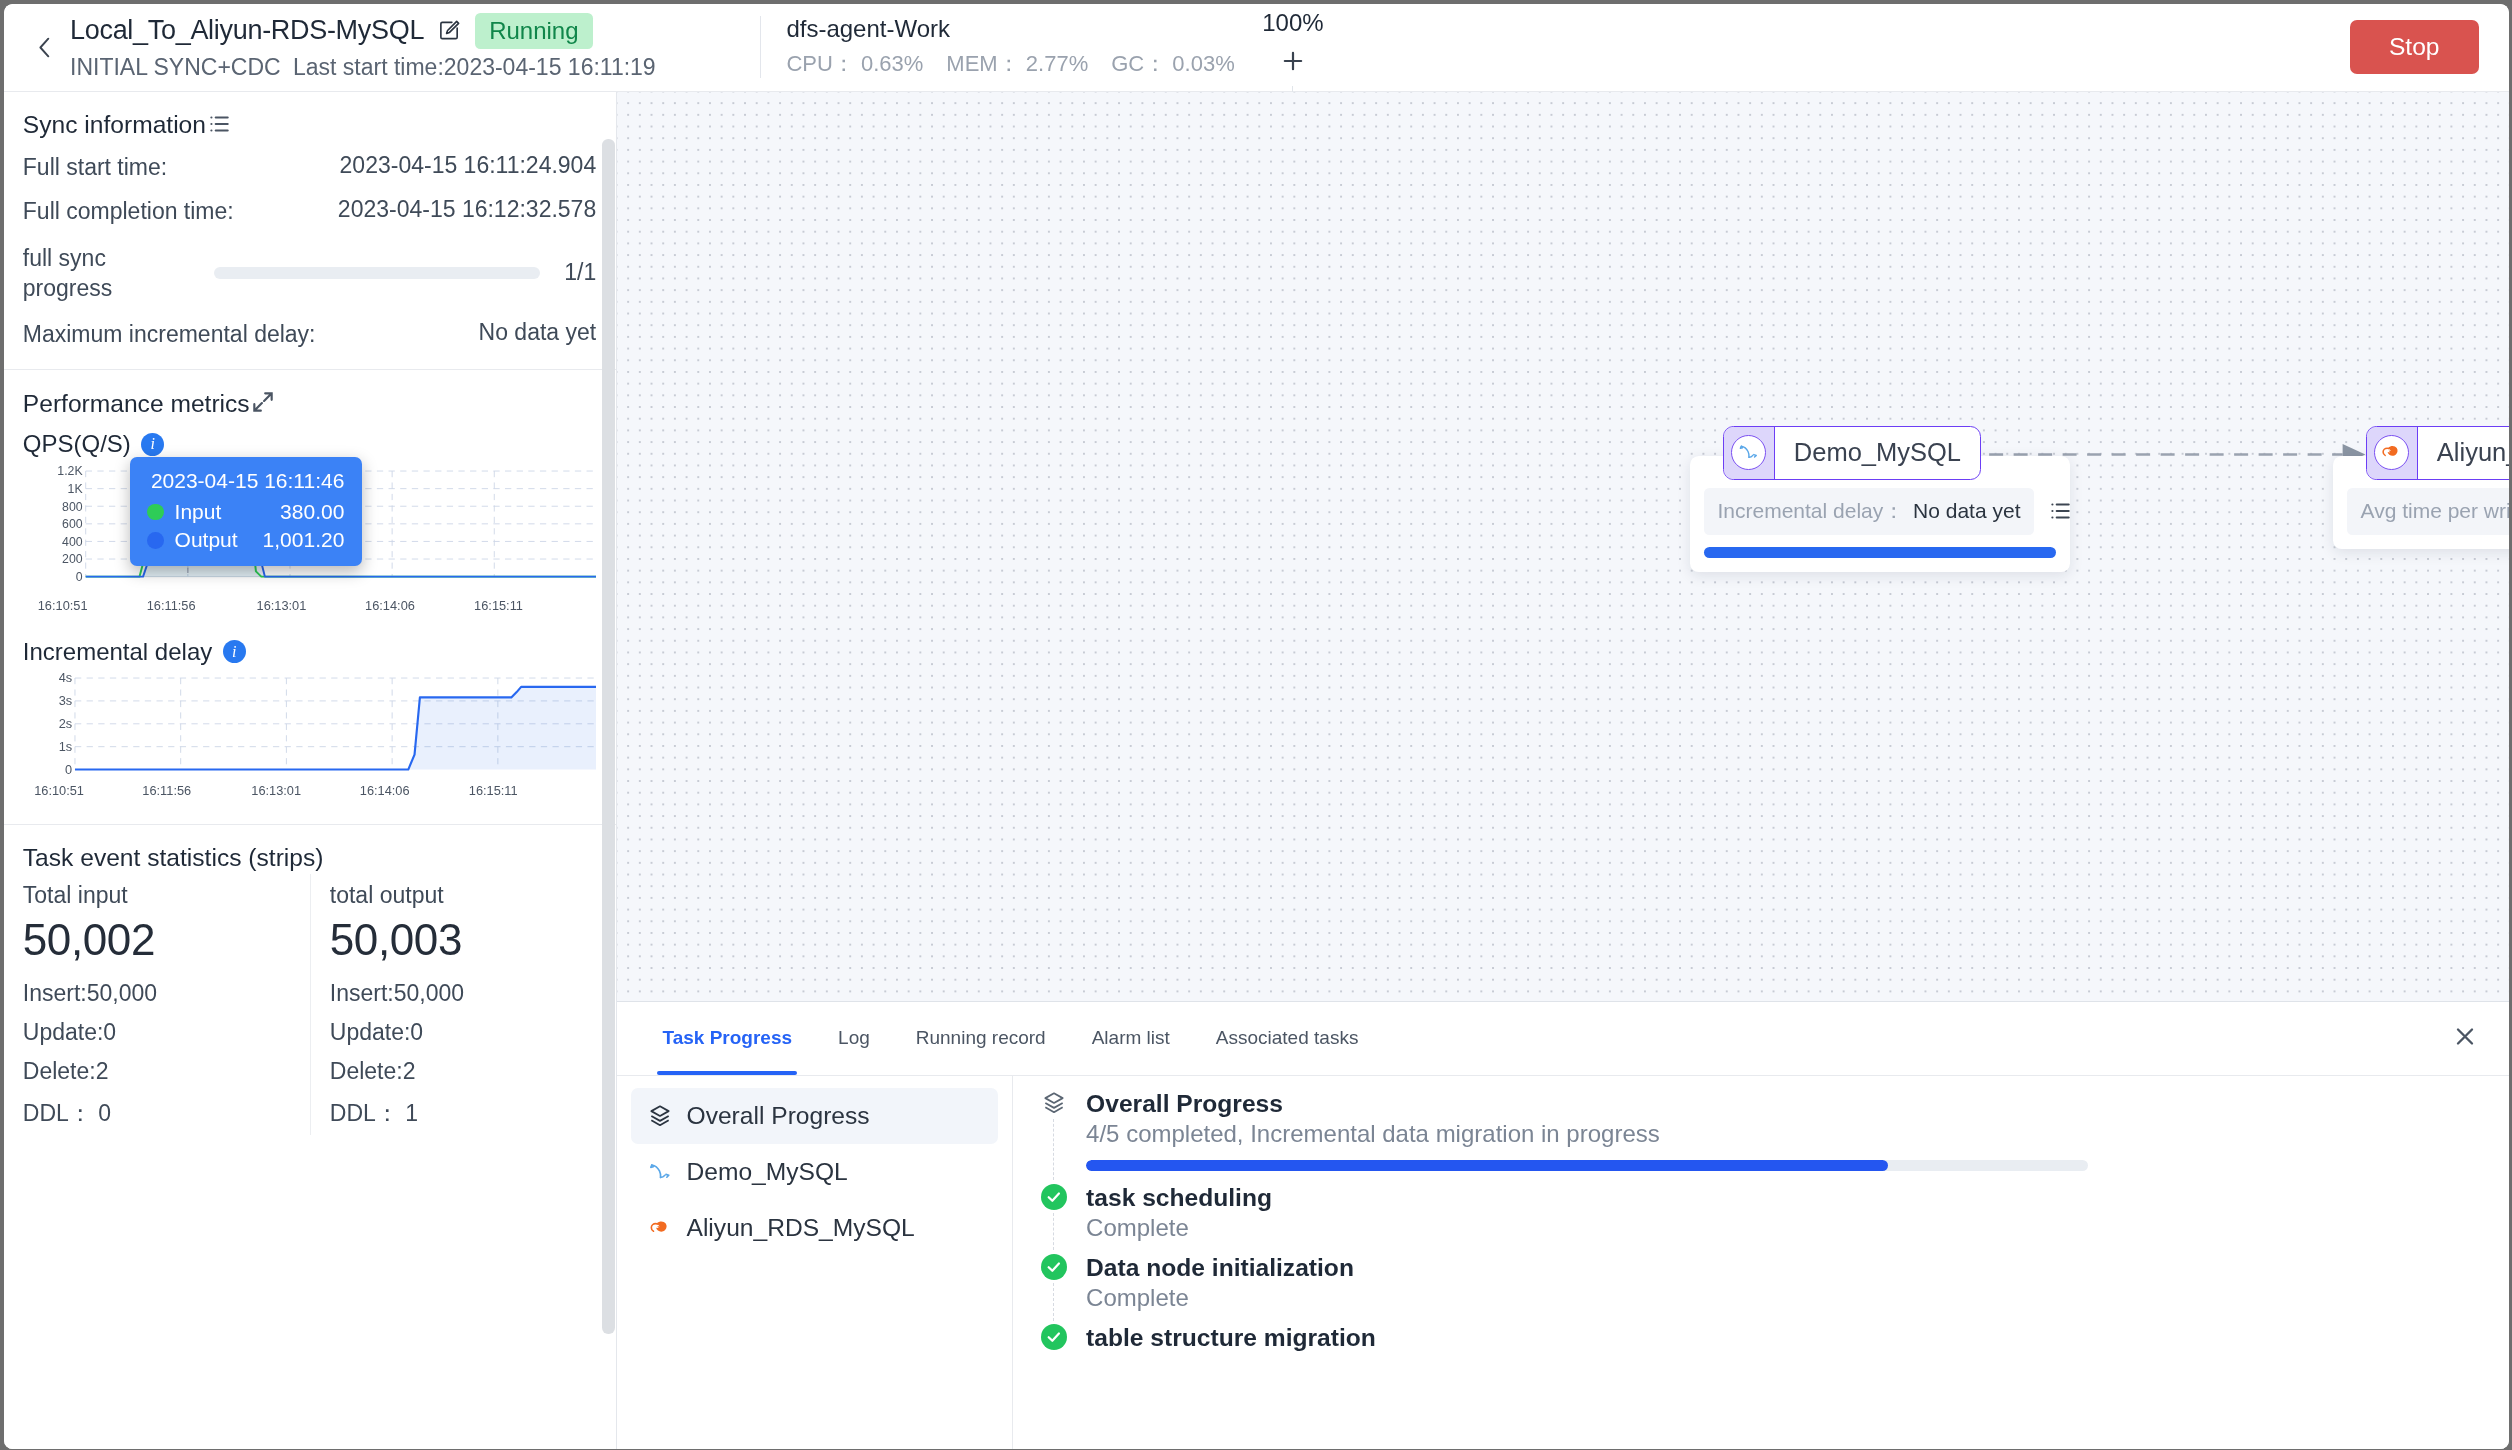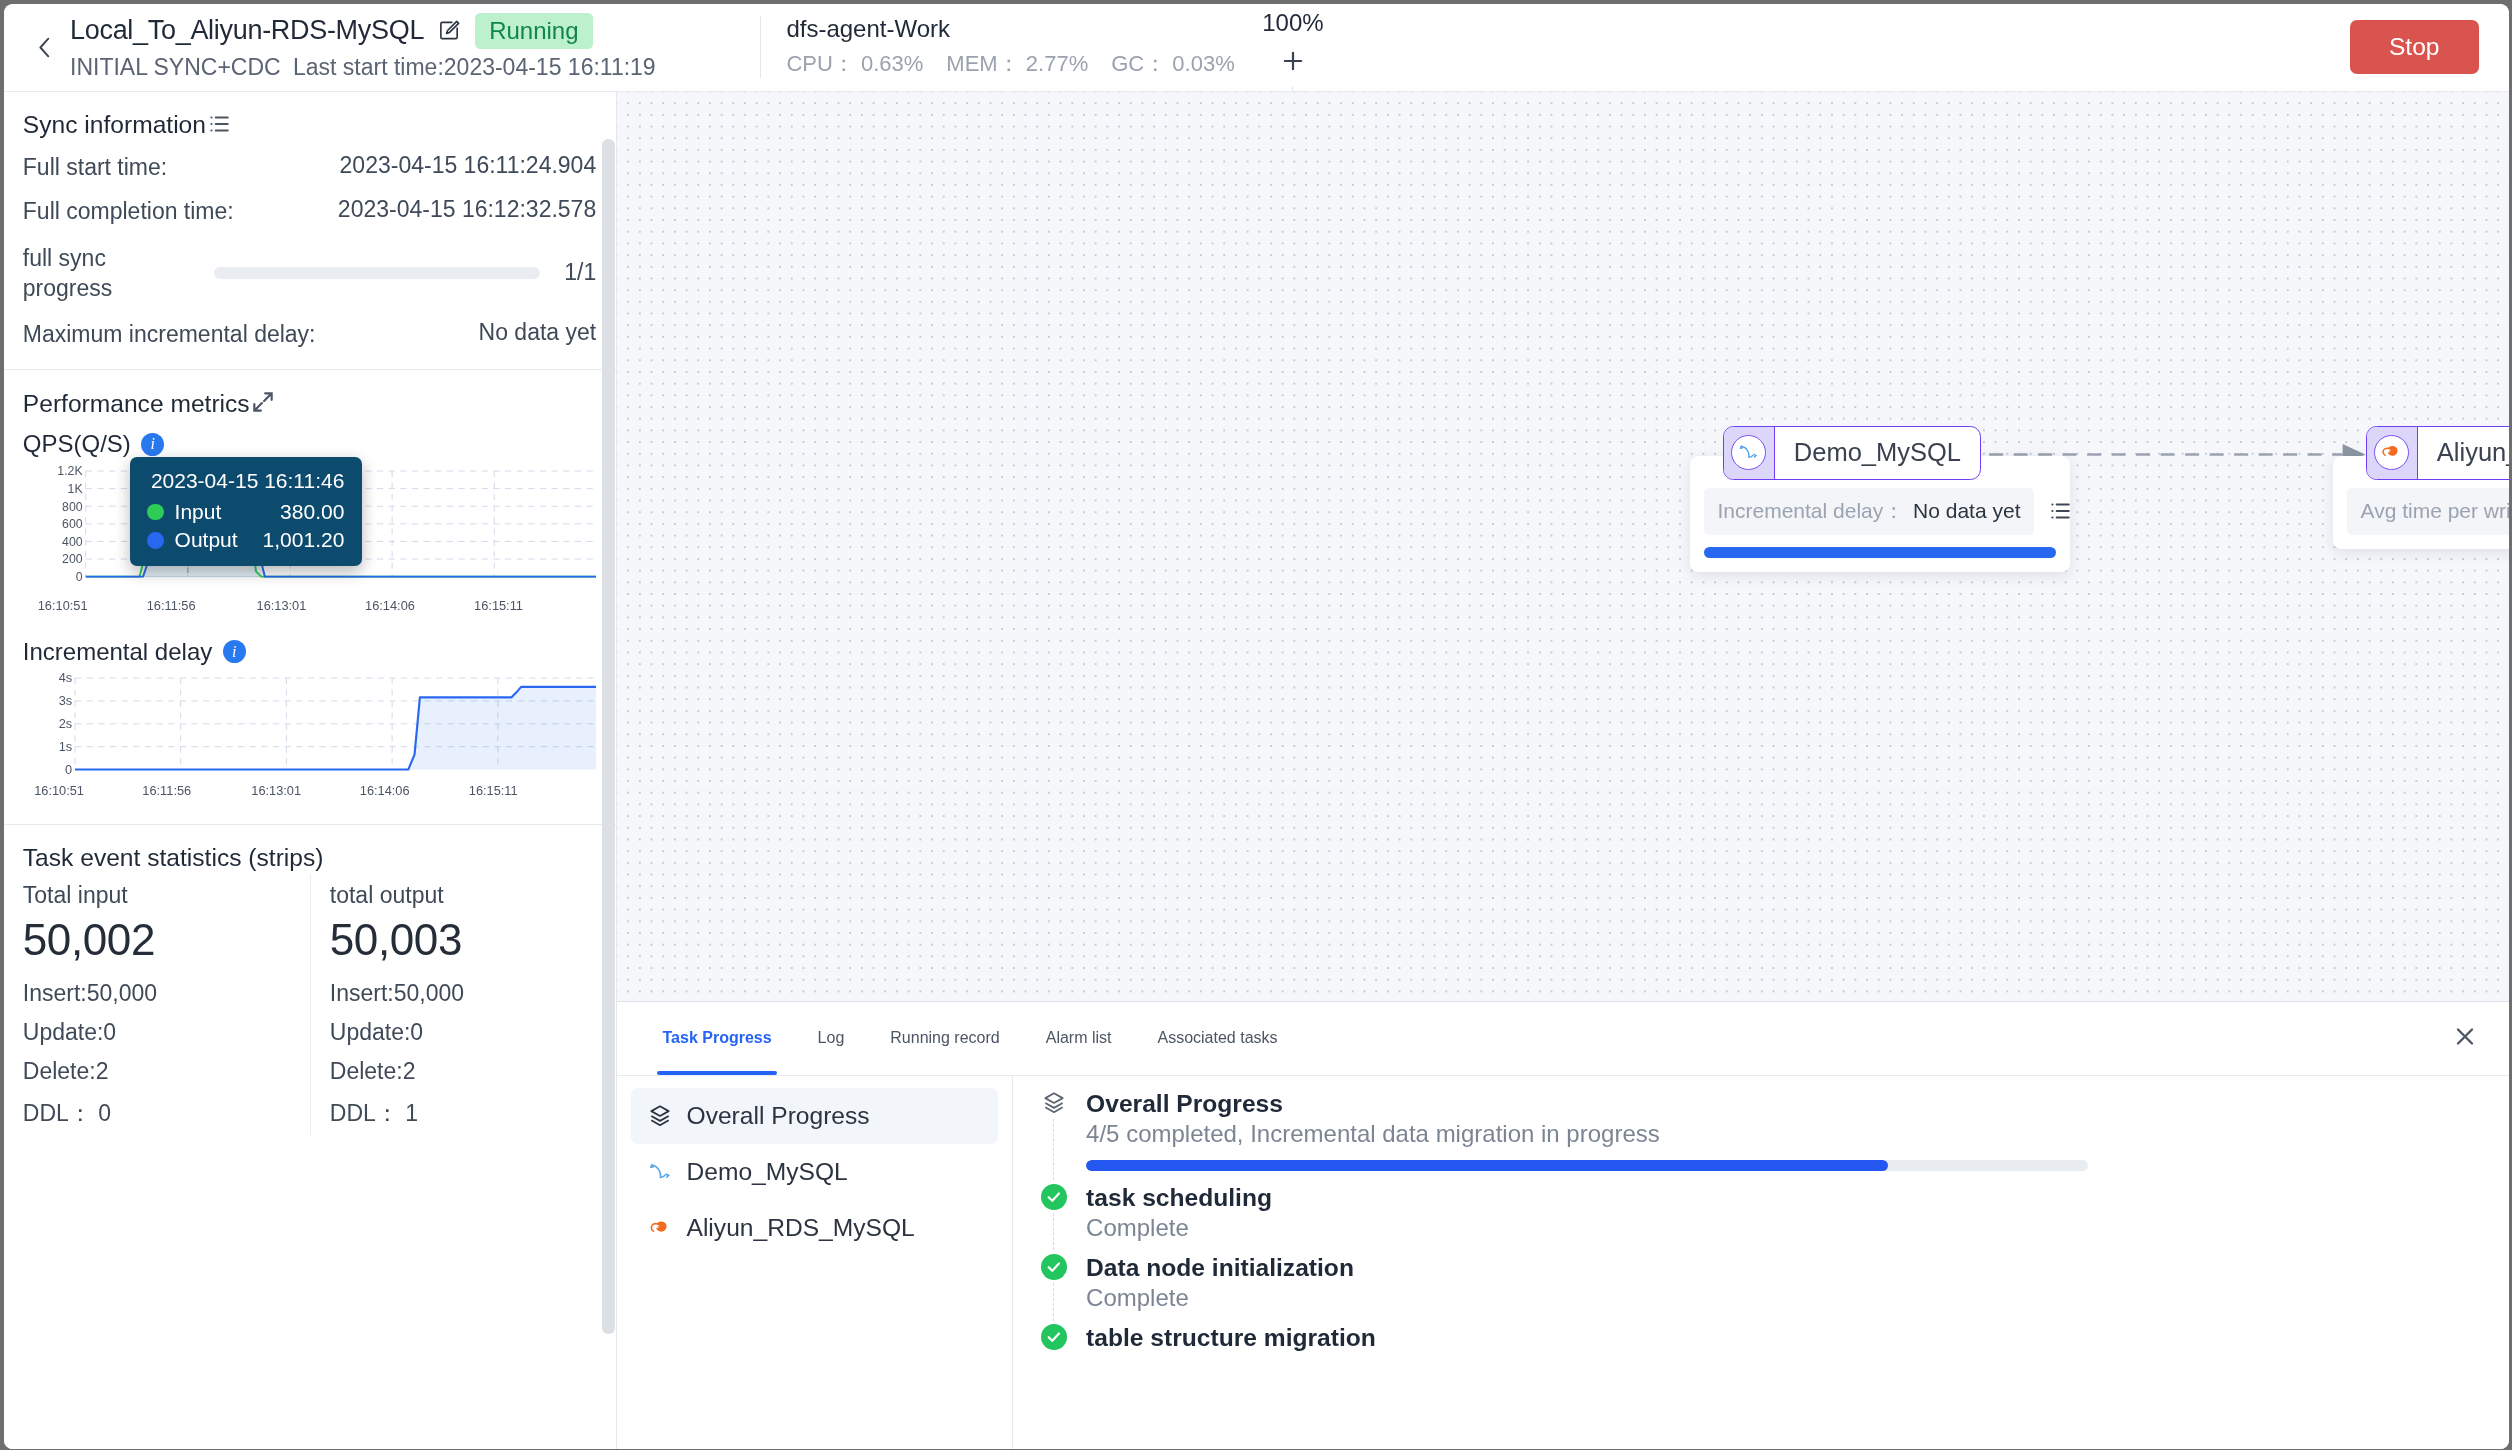--- a/index.html
+++ b/index.html
@@ -145,21 +145,21 @@
   .info-dot {
     width: 23px; height: 23px; border-radius: 50%;
     background: #2879f0; color: #fff; font-size: 16px; font-style: italic;
     display: inline-flex; align-items: center; justify-content: center;
     font-family: "Liberation Serif", serif; cursor: pointer;
   }
   .chart-wrap { position: relative; margin-top: 5.3px; }
   .chart-svg { display: block; width: 100%; }
   .tooltip {
     position: absolute; left: 107px; top: -7px;
-    background: #0c4a6e; color: #fff; border-radius: 7px;
+    background: #3b82f6; color: #fff; border-radius: 7px;
     padding: 12.3px 17.6px 14px 17.6px; min-width: 227px;
     box-shadow: 0 5.3px 16px rgba(0,0,0,.28);
     z-index: 5;
   }
   .tt-time { font-size: 21px; margin-bottom: 7px; padding-left: 3.5px; }
   .tt-row {
     display: flex; align-items: center; gap: 10.5px;
     font-size: 21px; margin-top: 4.4px;
   }
   .tt-dot { width: 16.7px; height: 16.7px; border-radius: 50%; flex: 0 0 16.7px; }
@@ -228,21 +228,21 @@
   .bottom {
     flex: 0 0 448px; height: 448px; background: #fff;
     border-top: 0.9px solid #dfe3e9;
     display: flex; flex-direction: column; min-height: 0;
   }
   .tabbar {
     height: 74px; flex: 0 0 74px; display: flex; align-items: center;
     border-bottom: 0.9px solid #e8eaee; padding-left: 23px; position: relative;
   }
   .tab {
-    font-size: 16px; color: #4b5563; padding: 0 23px; height: 74px;
+    font-size: 19px; color: #4b5563; padding: 0 23px; height: 74px;
     display: flex; align-items: center; cursor: pointer; position: relative;
   }
   .tab.active { color: #2563f6; font-weight: bold; }
   .tab.active::after {
     content: ''; position: absolute; left: 17.6px; right: 17.6px; bottom: 0;
     height: 4.4px; background: #2563f6; border-radius: 2.6px;
   }
   .close-x {
     position: absolute; right: 30px; top: 50%; transform: translateY(-50%);
     cursor: pointer; color: #4b5563;

